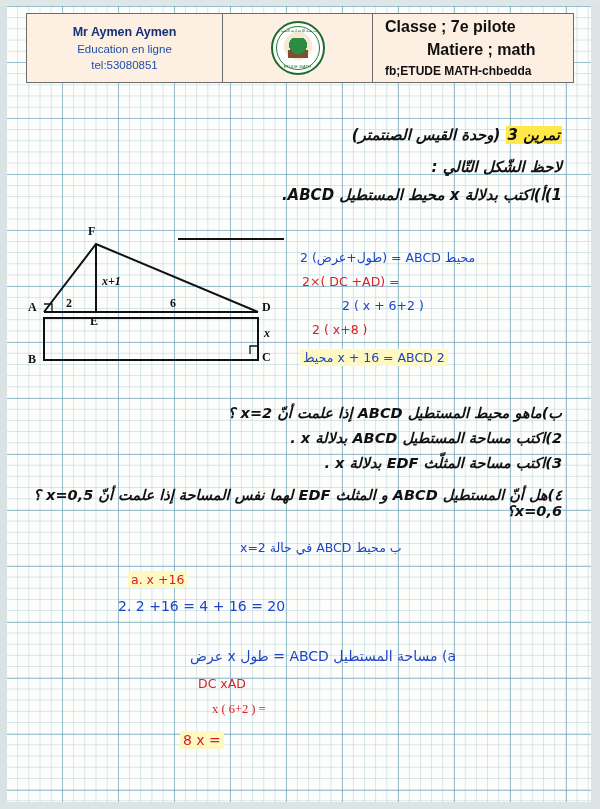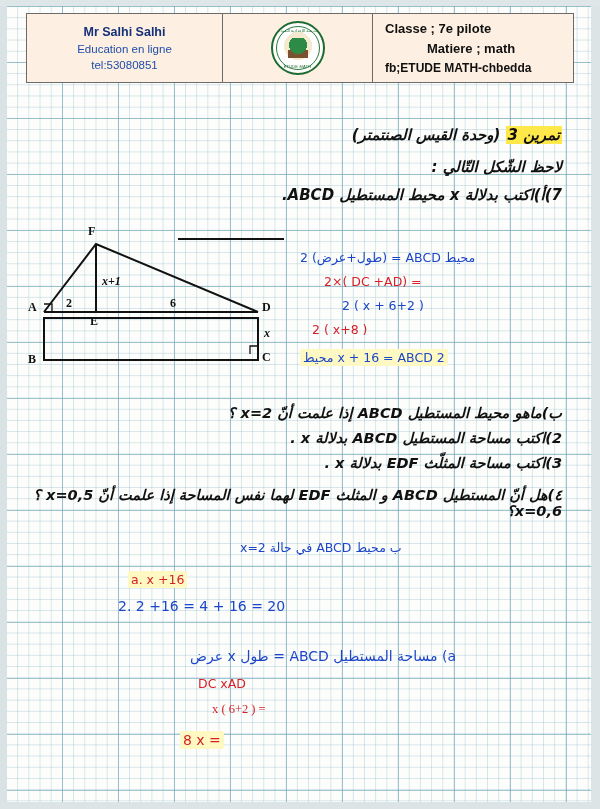--- a/index.html
+++ b/index.html
@@ -85,21 +85,21 @@
       radial-gradient(circle at 50% 35%, #2e8b45 0 55%, transparent 56%),
       linear-gradient(to bottom, transparent 0 60%, #7a5230 60% 100%);
     background-repeat:no-repeat;
   }
   .hdr-right {
     flex:1;
     display:flex; flex-direction:column; justify-content:center;
     padding-left:12px; gap:5px;
     color:#101010;
   }
-  .hdr-right .r1, .hdr-right .r2, .hdr-right .r3 { font-size:13px; font-weight:bold; }
+  .hdr-right .r1, .hdr-right .r2, .hdr-right .r3 { font-size:16px; font-weight:bold; }
   .hdr-right .r2 { font-weight:bold;padding-left:42px; }
   .hdr-right .r2 .val { font-weight:bold; }
   .hdr-right .r3 { font-size:12px; }
 
   
   .ar {
     direction:rtl;
     text-align:right;
     font-family:"DejaVu Sans", sans-serif;
     color:#111;
@@ -167,21 +167,21 @@
 
 <div id="page">
   <div id="grid"></div>
   <div id="edge-left"></div>
   <div id="edge-right"></div>
   <div id="edge-top"></div>
   <div id="edge-bottom"></div>
 
   <div id="header">
     <div class="hdr-left">
-      <div class="l1">Mr Salhi Salhi</div>
+      <div class="l1">Mr Aymen Aymen</div>
       <div class="l2">Education en ligne</div>
       <div class="l3">tel:53080851</div>
     </div>
     <div class="hdr-mid">
       <div class="logo">
         <div class="ring"></div>
         <div class="arc-top">المدرسة الإعدادية النموذجية</div>
         <div class="tree"></div>
         <div class="arc-bot">ETUDE MATH</div>
       </div>
@@ -197,21 +197,21 @@
       </div>
       <div class="r3">fb;ETUDE MATH-chbedda</div>
     </div>
   </div>
 
   <div id="q-title" class="ar">
     <span class="hl"><span>تمرين</span>&nbsp;<b>3</b></span>
     <span>(وحدة القيس الصنتمتر)</span>
   </div>
   <div id="q-line2" class="ar">لاحظ الشّكل التّالي :</div>
-  <div id="q-line3" class="ar">7)أ)اكتب بدلالة x محيط المستطيل ABCD.</div>
+  <div id="q-line3" class="ar">1)أ)اكتب بدلالة x محيط المستطيل ABCD.</div>
 
   <div id="q-b" class="ar">ب)ماهو محيط المستطيل ABCD إذا علمت أنّ x=2 ؟</div>
   <div id="q-2" class="ar">2)اكتب مساحة المستطيل ABCD بدلالة x .</div>
   <div id="q-3" class="ar">3)اكتب مساحة المثلّث EDF بدلالة x .</div>
   <div id="q-4" class="ar">٤)هل أنّ المستطيل ABCD و المثلث EDF لهما نفس المساحة إذا علمت أنّ x=0,5 ؟ x=0,6؟</div>
 
   <div id="fig-rule"></div>
   <div id="figure">
     <svg width="280" height="160" viewBox="0 0 280 160">
 
@@ -234,21 +234,21 @@
     <div class="lbl" style="left:244px; top:128px;">C</div>
     <div class="lbl" style="left:72px; top:92px;">E</div>
     <div class="lbl" style="left:84px; top:52px; font-style:italic;">x+1</div>
     <div class="lbl" style="left:48px; top:74px;">2</div>
     <div class="lbl" style="left:152px; top:74px;">6</div>
     <div class="lbl" style="left:246px; top:104px; font-style:italic;">x</div>
   </div>
 
   <div id="work1">
     <div class="hw rtl" style="left:0px; top:0px;">محيط ABCD = (طول+عرض) 2</div>
-    <div class="hw red" style="left:2px; top:24px;margin-left:22px;">2×(  DC   +AD) =</div>
+    <div class="hw red" style="left:2px; top:24px;">2×(  DC   +AD) =</div>
     <div class="hw" style="left:8px; top:48px;padding-left:34px;">2 ( x  +  6+2 )</div>
     <div class="hw red" style="left:12px; top:72px;">2 ( x+8 )</div>
     <div class="hw rtl" style="left:0px; top:100px;">
       <span class="hw-hl">2 x + 16   = ABCD محيط</span>
     </div>
   </div>
 
   <div id="work2">
     <div class="hw rtl" style="left:180px; top:0px;">ب     محيط ABCD   في حالة x=2</div>
     <div class="hw red" style="left:68px; top:32px;border-radius:7px;">

